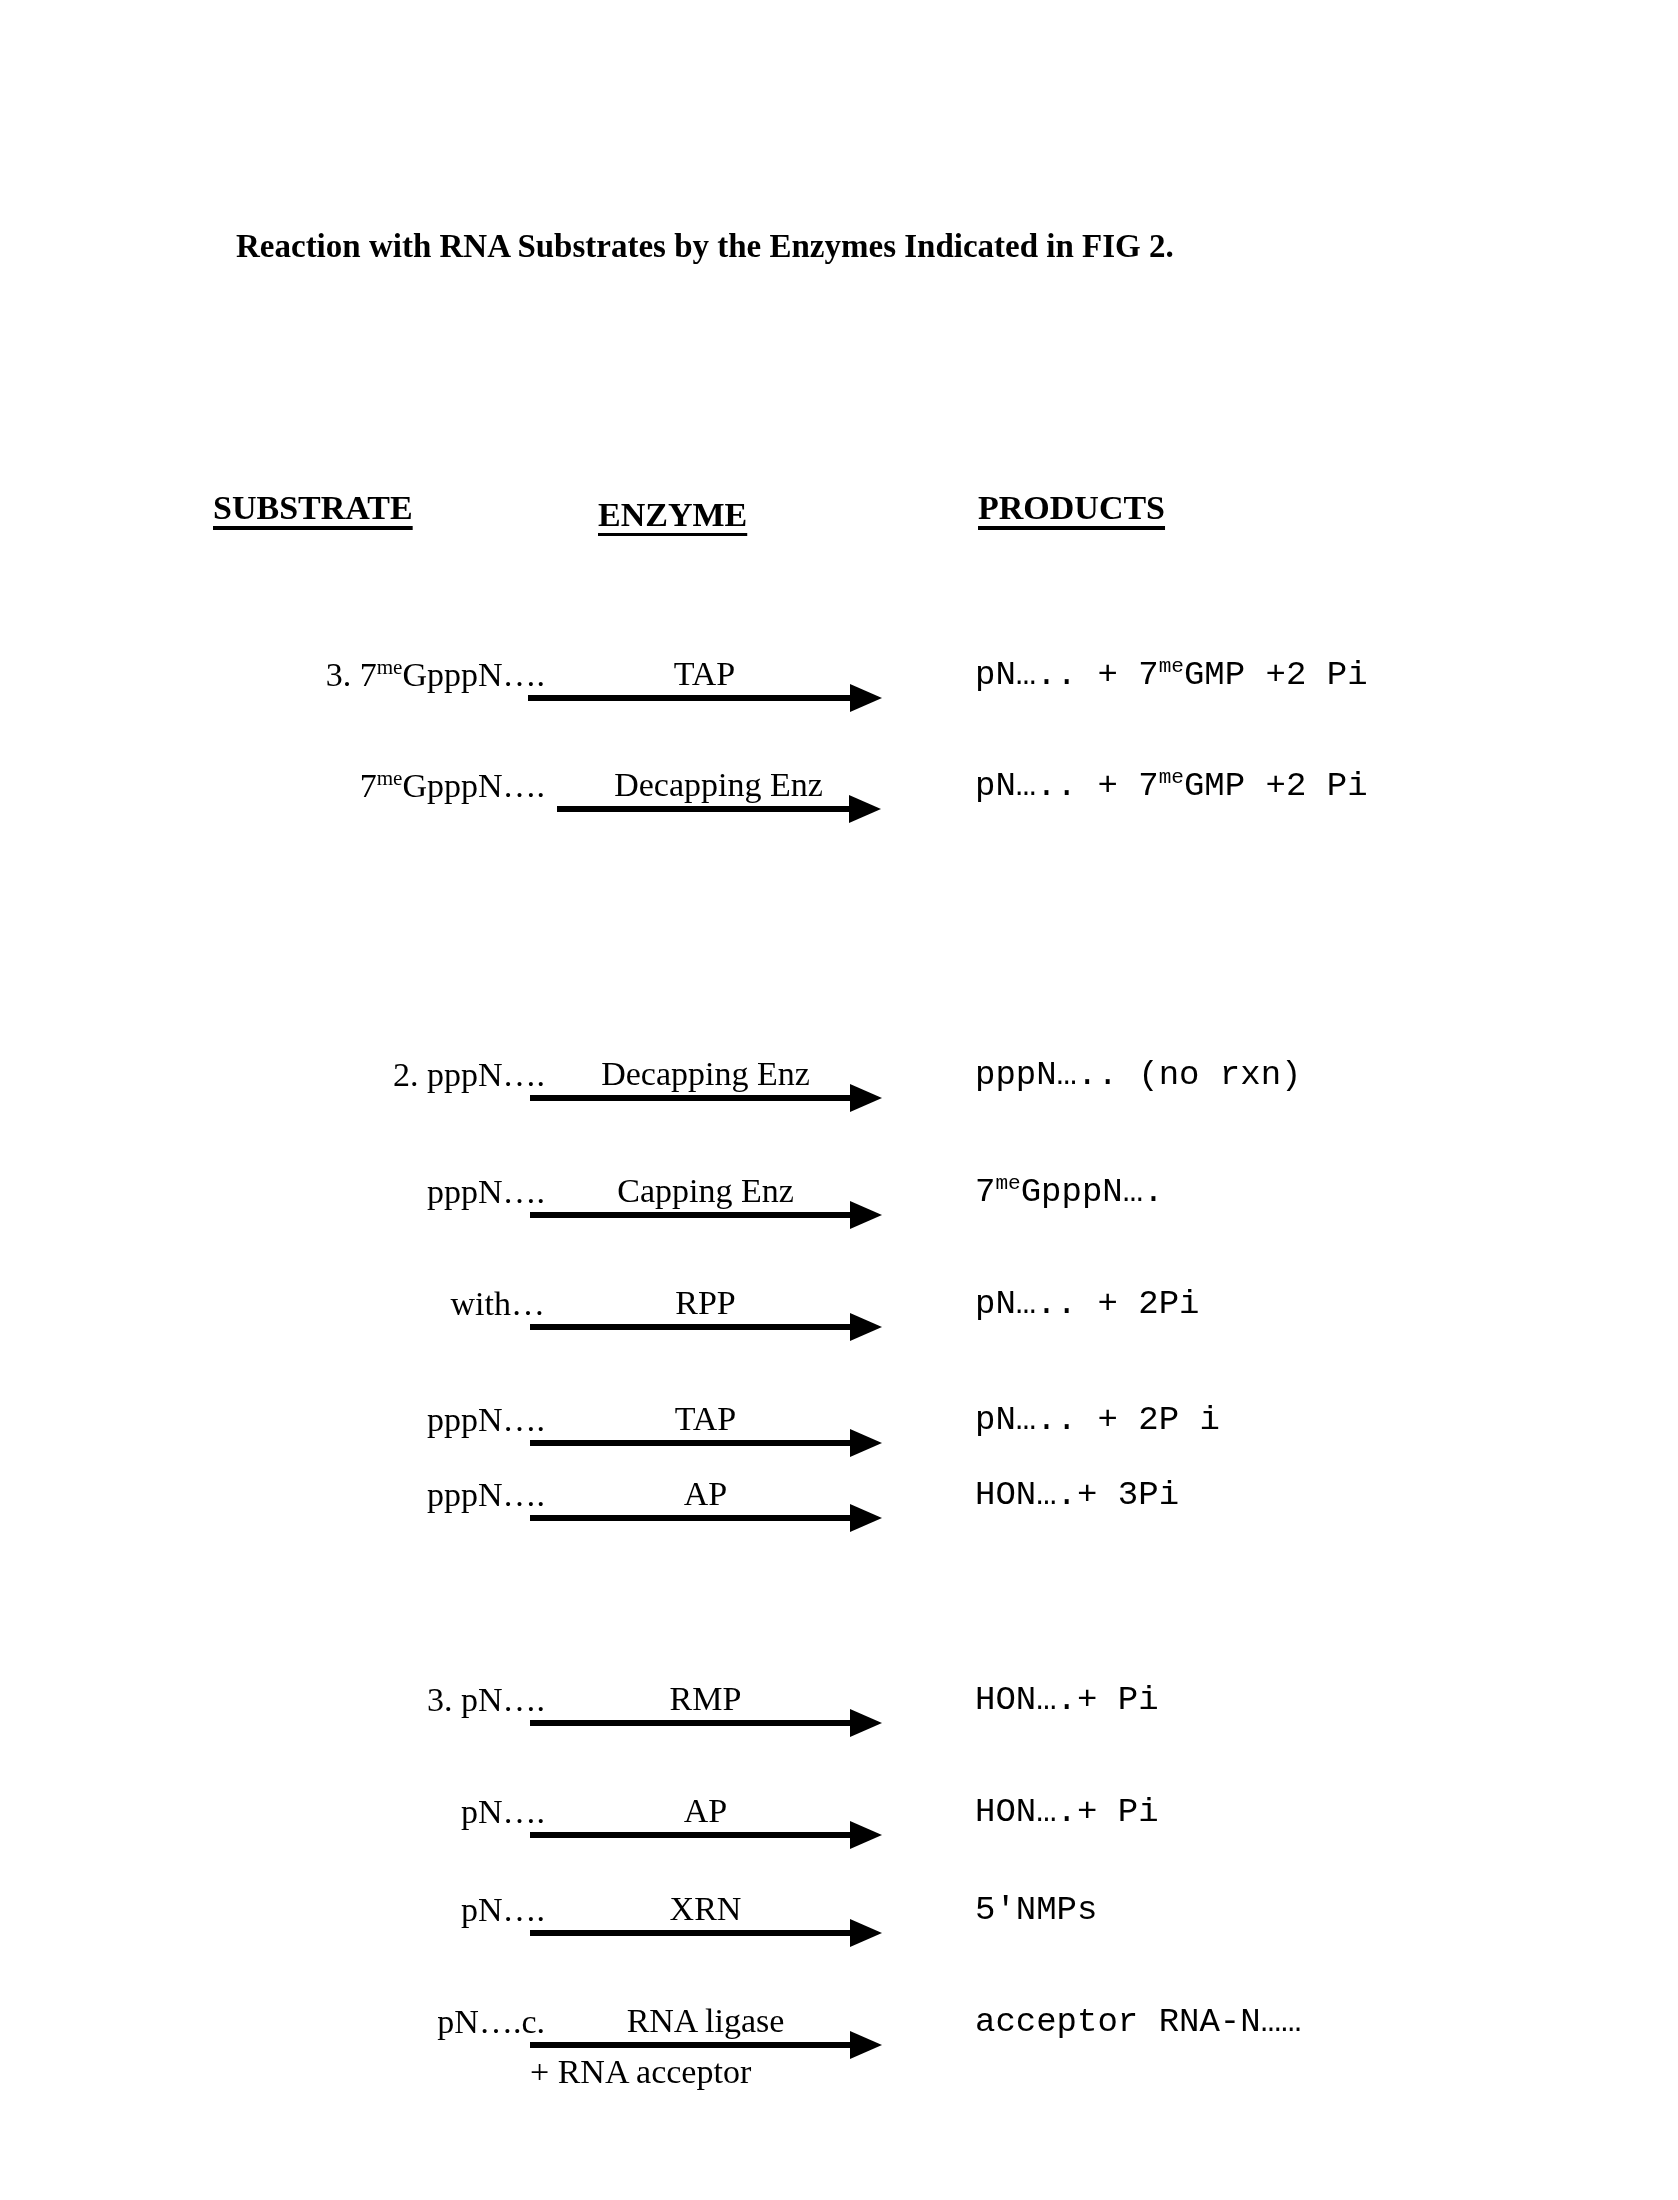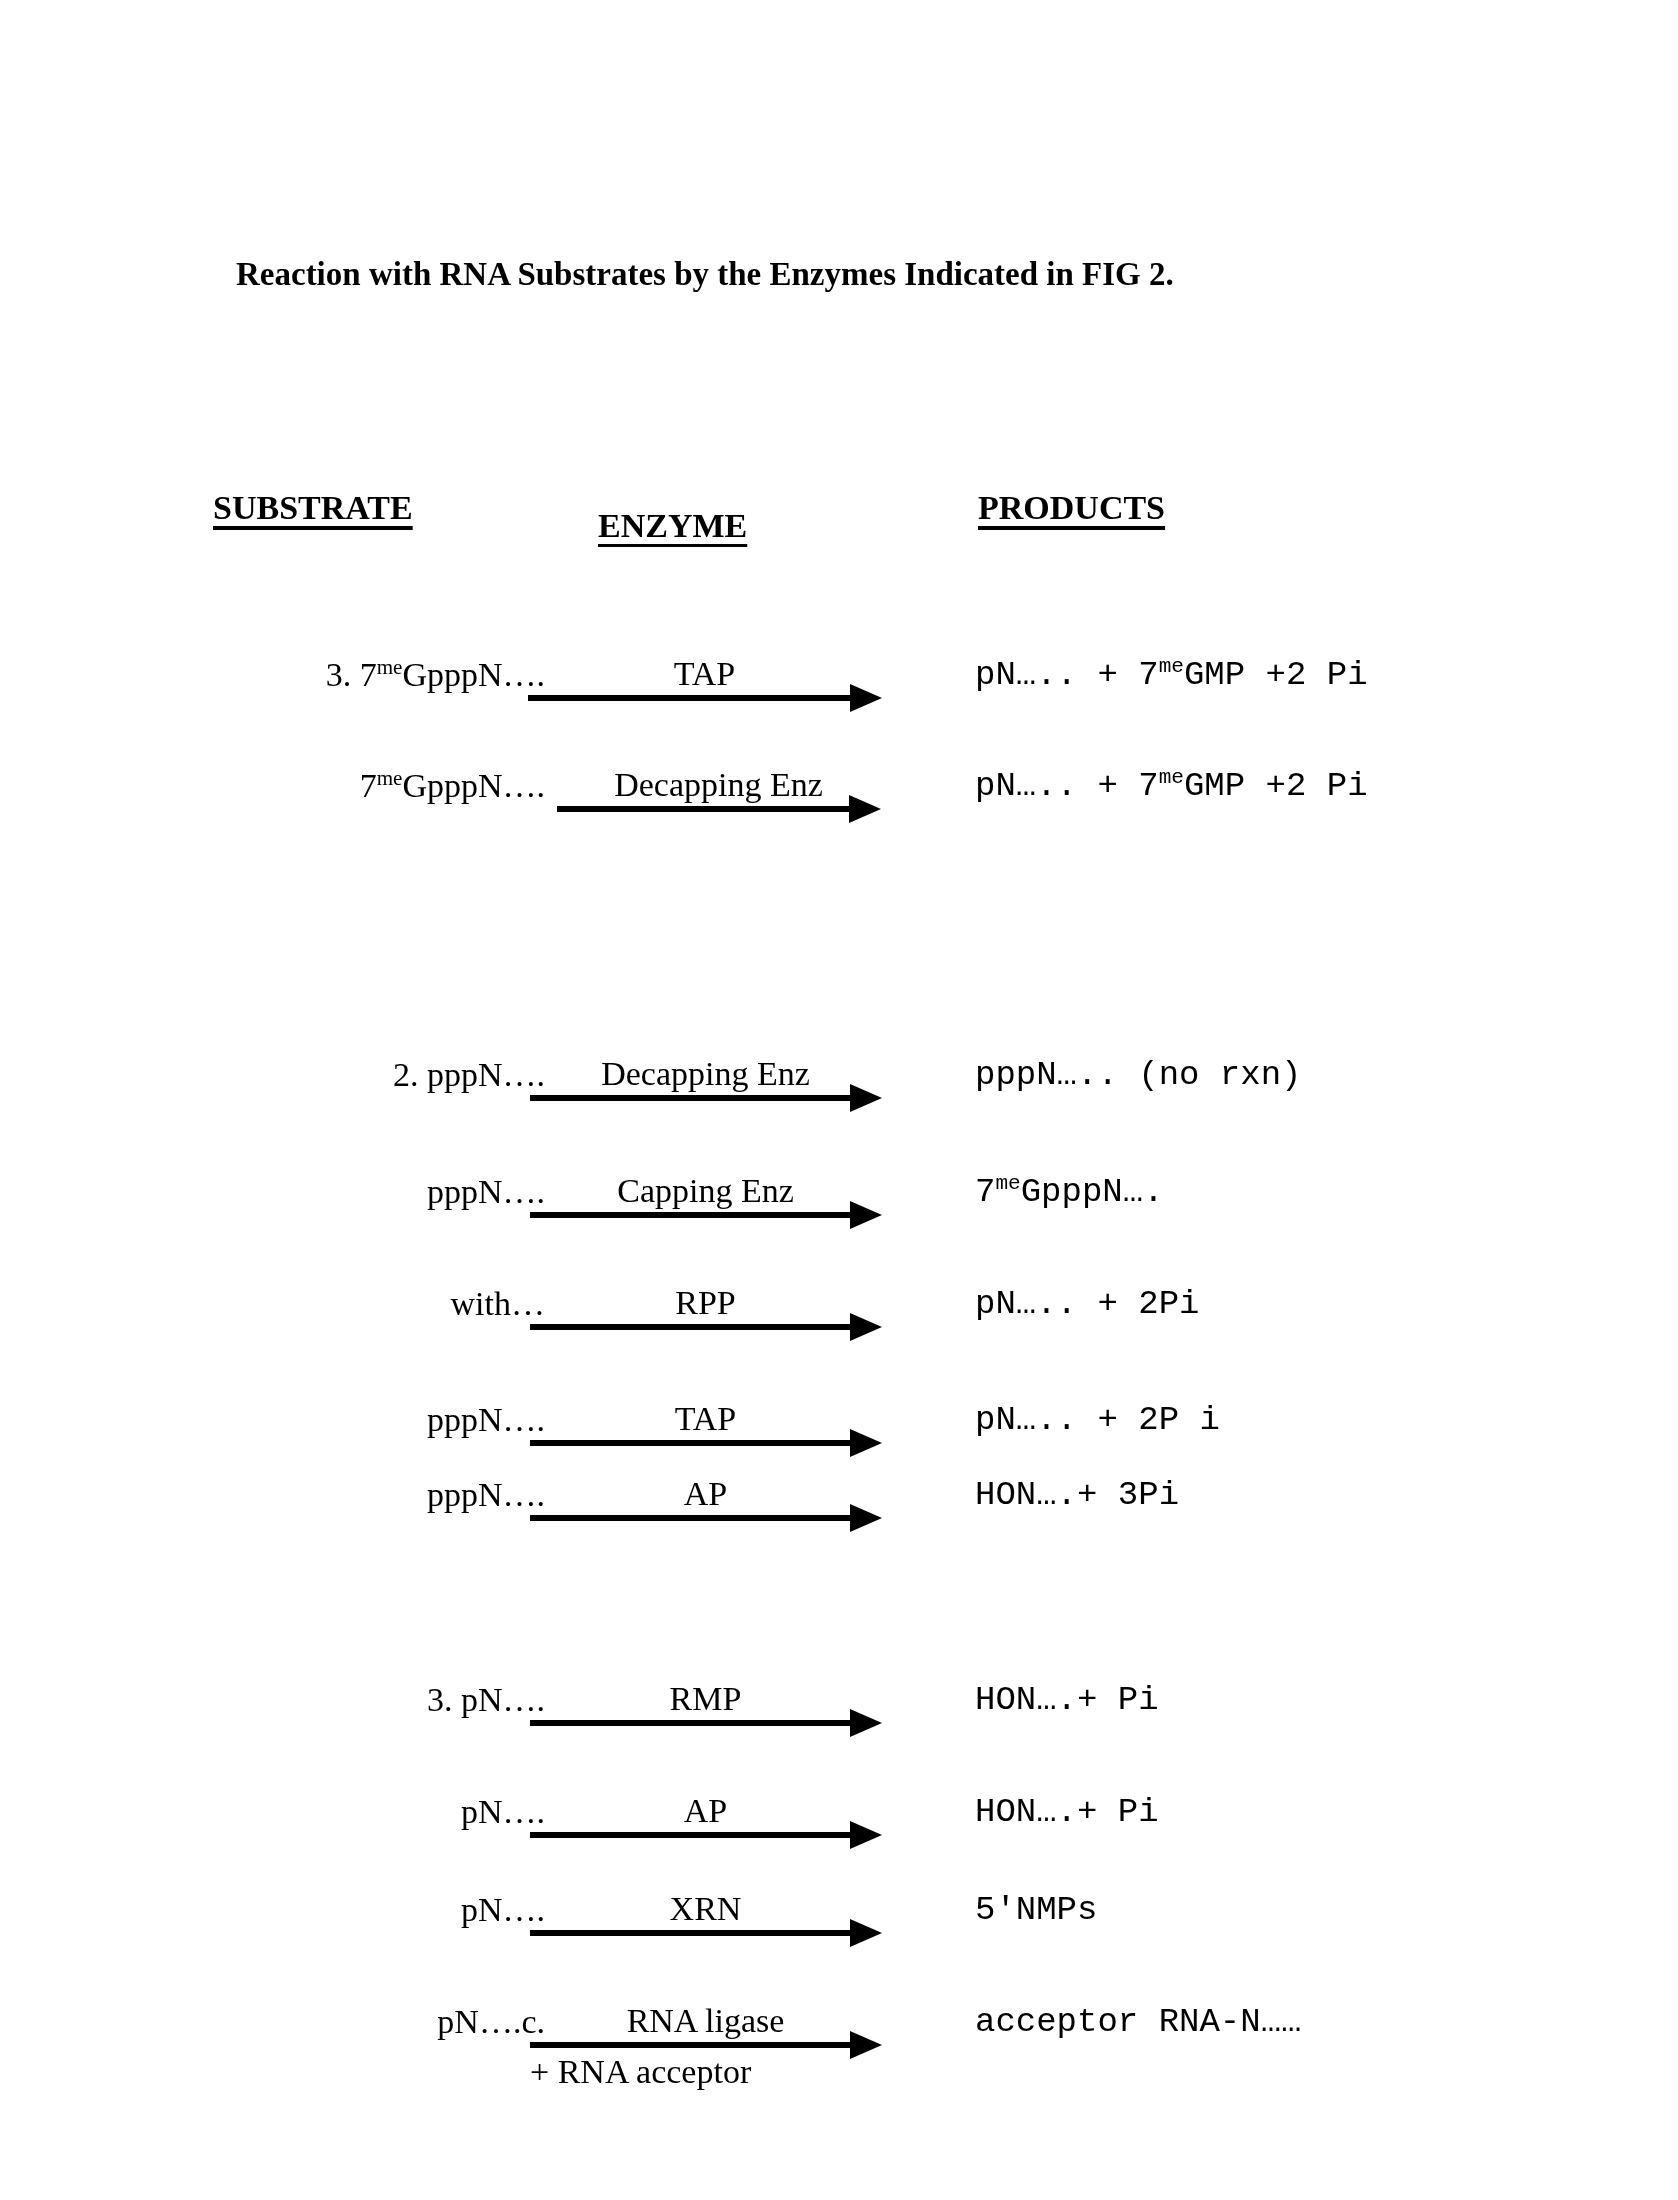--- a/index.html
+++ b/index.html
@@ -31,35 +31,34 @@
     letter-spacing: 0.5px;
     white-space: nowrap;
   }
   .fig-subtitle {
     position: absolute;
     left: 236px;
     top: 228px;
     font-size: 33px;
     font-weight: 700;
     white-space: nowrap;
-    margin-top: 28px;
   }
 
   
   .col-head {
     position: absolute;
     font-size: 34px;
     font-weight: 700;
     white-space: nowrap;
     text-decoration: underline;
     text-underline-offset: 6.5px;
     text-decoration-thickness: 3.7px;
   }
   .col-head.substrate { left: 213px; top: 489px; }
-  .col-head.enzyme    { left: 598px; top: 507px; text-decoration: underline; }
+  .col-head.enzyme    { left: 598px; top: 496px; text-decoration: underline; }
   .col-head.products  { left: 978px; top: 489px; }
 
   
   .rxn {
     position: absolute;
     left: 0;
     width: 1679px;
     height: 0;
   }
   .rxn .substrate {

